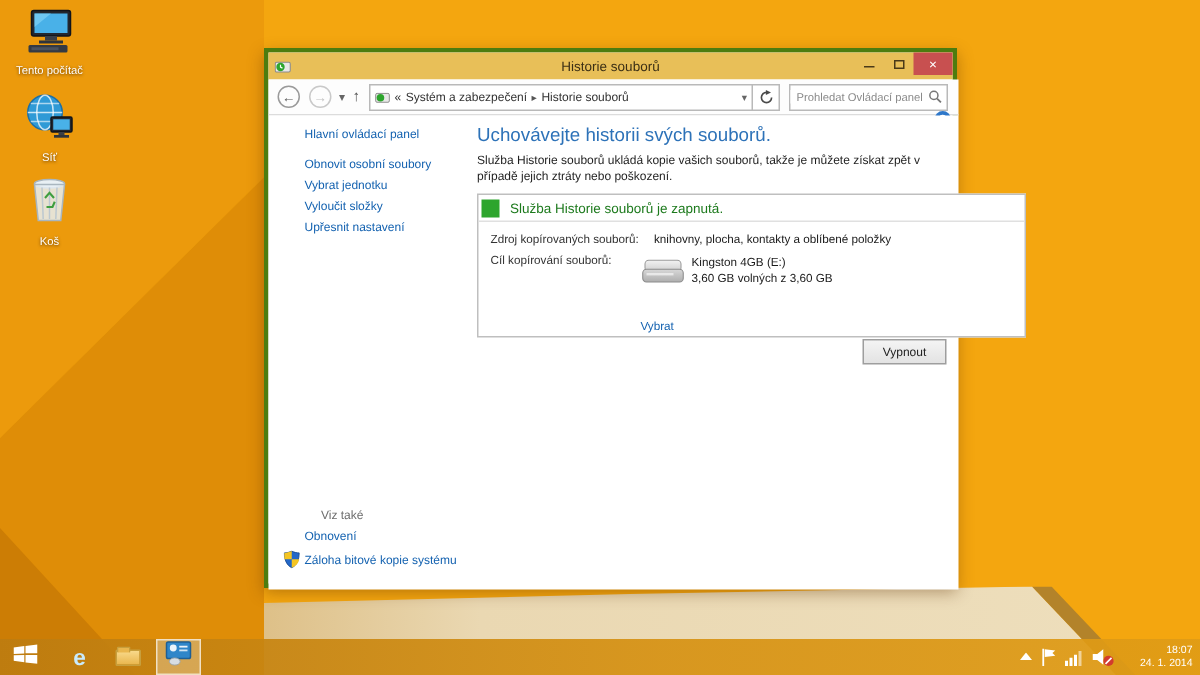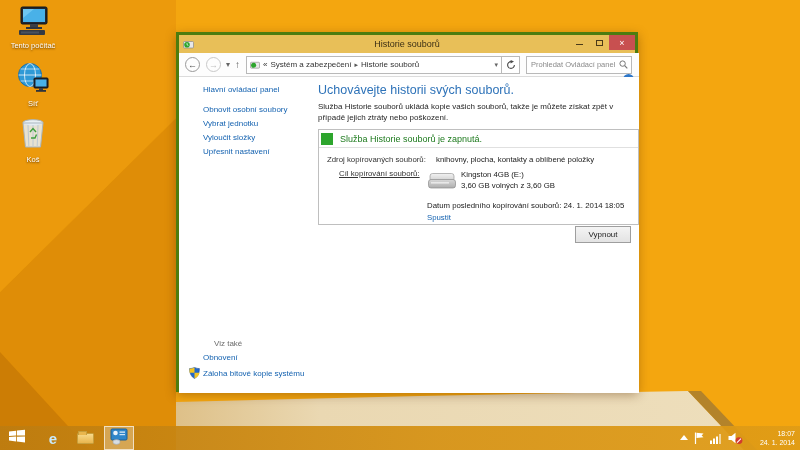--- a/index.html
+++ b/index.html
@@ -36,21 +36,21 @@
   .addr-chevron { margin-left:auto; margin-right:3px; color:#666; font-size:7px; }
   .refreshbox { width:18px; height:18px; border:1px solid #b9b9b9; border-left:none; display:flex; align-items:center; justify-content:center; background:#fff; }
   .searchbox { margin-left:6px; width:106px; height:18px; border:1px solid #b9b9b9; display:flex; align-items:center; background:#fff; }
   .searchbox input { border:none; outline:none; width:88px; font-size:7.5px; padding-left:4px; color:#333; font-family:"Liberation Sans","DejaVu Sans",sans-serif; }
   .searchbox input::placeholder { color:#8a8a8a; }
   .content { position:absolute; left:0; top:42px; width:460px; height:316px; background:#fff; }
   .slink { position:absolute; left:24px; font-size:8px; color:#1462b0; cursor:pointer; white-space:nowrap; }
   .gray-head { position:absolute; left:24px; font-size:8px; color:#6d6d6d;margin-left:11px; }
   .main-head { position:absolute; left:139px; top:6px; font-size:12.5px; color:#2d72b8; }
   .main-desc { position:absolute; left:139px; top:24px; width:312px; font-size:8px; color:#1f1f1f; line-height:1.4; }
-  .statusbox { position:absolute; left:139px; top:52px; width:321px; height:96px; border:1px solid #bfbfbf; background:#fff; }
+  .statusbox { position:absolute; left:139px; top:52px; width:366px; height:96px; border:1px solid #bfbfbf; background:#fff; }
   .statusrow { position:absolute; left:0; top:0; width:100%; height:18px; border-bottom:1px solid #e0e0e0; display:flex; align-items:center; }
   .greensq { width:12px; height:12px; background:#2da52d; margin-left:2px; }
   .statustext { margin-left:7px; font-size:9px; color:#1d7a1d; }
   .fld { position:absolute; font-size:7.8px; color:#333; white-space:nowrap; }
   .val { position:absolute; font-size:7.8px; color:#1a1a1a; white-space:nowrap; }
   .bluelink { color:#1462b0; cursor:pointer; }
   .wbutton { position:absolute; left:396px; top:149px; width:56px; height:17px; background:linear-gradient(#f4f4f4,#e3e3e3); border:1px solid #9e9e9e; font-size:8px; color:#222; display:flex; align-items:center; justify-content:center; cursor:pointer; }
   .helpicon { position:absolute; left:444px; top:39px; width:11px; height:11px; border-radius:50%; background:#2e77c9; color:#fff; font-size:8px; font-weight:bold; display:flex; align-items:center; justify-content:center; cursor:pointer; }
   
   .taskbar { position:absolute; left:0; bottom:0; width:800px; height:24px; background:linear-gradient(90deg,rgba(189,124,16,.93),rgba(214,146,20,.93) 55%,rgba(224,156,22,.93)); display:flex; align-items:center; }
@@ -192,42 +192,41 @@
       <span class="main-head">Uchovávejte historii svých souborů.</span>
       <div class="main-desc">Služba Historie souborů ukládá kopie vašich souborů, takže je můžete získat zpět v případě jejich ztráty nebo poškození.</div>
 
       <div class="statusbox">
         <div class="statusrow">
           <span class="greensq"></span>
           <span class="statustext">Služba Historie souborů je zapnutá.</span>
         </div>
         <span class="fld" style="left:8px; top:25px;">Zdroj kopírovaných souborů:</span>
         <span class="val" style="left:117px; top:25px;">knihovny, plocha, kontakty a oblíbené položky</span>
-        <span class="fld" style="left:20px; top:39px;text-decoration:underline;">Cíl kopírování souborů:</span>
+        <span class="fld" style="left:8px; top:39px;">Cíl kopírování souborů:</span>
         <span class="abs" style="left:108px; top:40px; display:flex;">
             <svg width="30" height="22" viewBox="0 0 30 22">
           <defs>
             <linearGradient id="dg1" x1="0" y1="0" x2="0" y2="1">
               <stop offset="0" stop-color="#f2f2f2"></stop>
                   <stop offset="1" stop-color="#cfcfcf"></stop>
             </linearGradient>
             <linearGradient id="dg2" x1="0" y1="0" x2="0" y2="1">
               <stop offset="0" stop-color="#d8d8d8"></stop>
                   <stop offset="1" stop-color="#aeaeae"></stop>
             </linearGradient>
           </defs>
           <rect x="3" y="3.5" width="24" height="7.5" rx="2.5" fill="url(#dg1)" stroke="#9a9a9a" stroke-width="0.7"></rect>
           <rect x="1.5" y="9.5" width="27" height="8.5" rx="2.5" fill="url(#dg2)" stroke="#8c8c8c" stroke-width="0.7"></rect>
           <rect x="4" y="12" width="18" height="1.6" fill="#f0f0f0" opacity="0.8"></rect>
         </svg>
           </span>
         <span class="val" style="left:142px; top:40px;">Kingston 4GB (E:)</span>
         <span class="val" style="left:142px; top:51px;">3,60 GB volných z 3,60 GB</span>
-        <span class="val" style="left:108px; top:71px;">Datum posledního kopírování souborů: 24. 1. 2014 18:05</span>
-        <span class="val bluelink" style="left:108px; top:83px;">Spustit</span>
+        <span class="val bluelink" style="left:108px; top:83px;">Vybrat</span>
       </div>
 
       <span class="wbutton">Vypnout</span>
     </div>
   </div>
 
   <div class="taskbar">
     <span class="tb-btn start">
       <span><svg width="16" height="14" viewBox="0 0 16 14" fill="#fff">
         <polygon points="0,2.6 7.2,1.7 7.2,6.6 0,7.0"></polygon>

